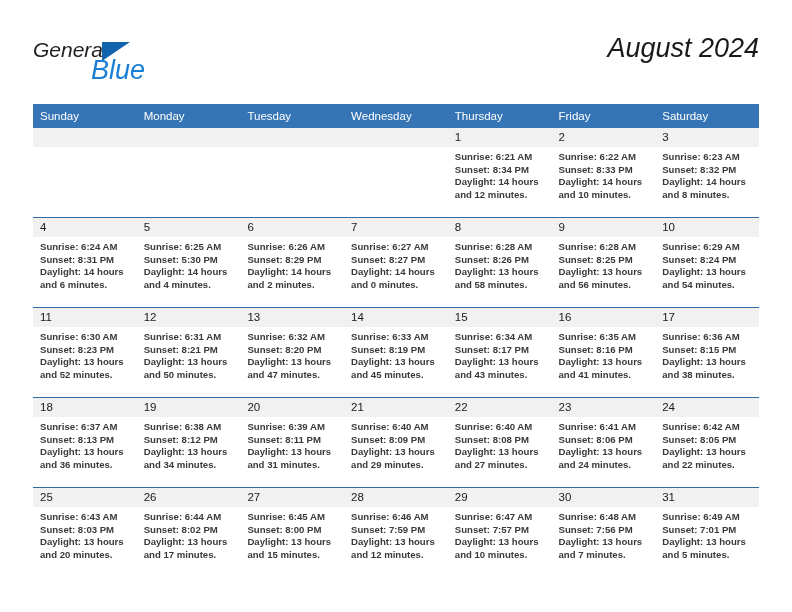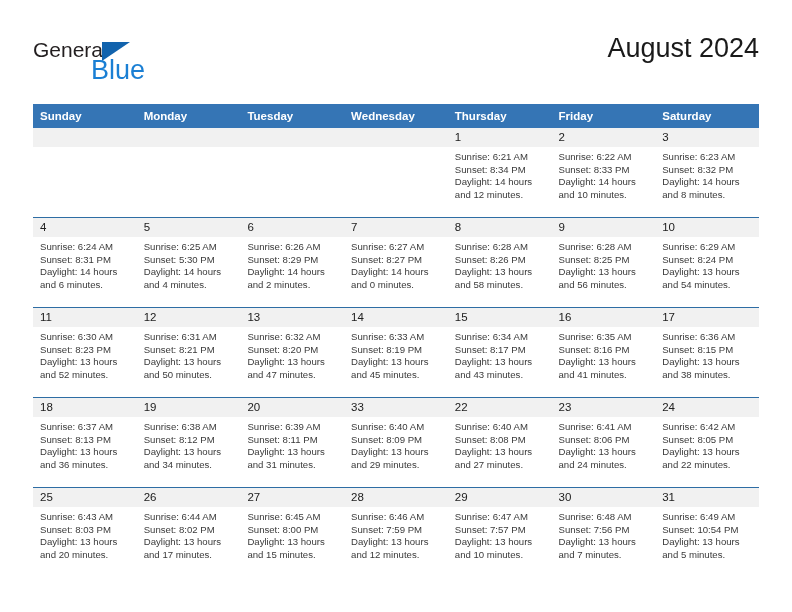--- a/index.html
+++ b/index.html
@@ -20,20 +20,21 @@
     height: 612px;
     box-sizing: border-box;
   }
 
   
   .header {
     position: absolute;
     left: 0; top: 0;
     width: 792px;
     height: 100px;
+    font-style: italic;
   }
   .brand {
     position: absolute;
     left: 33px;
     top: 38px;
     width: 130px;
     height: 46px;
   }
   .brand-row1 {
     position: absolute;
@@ -87,21 +88,21 @@
     position: absolute;
     left: 33px;
     top: 104px;
     width: 726px;
     border-collapse: collapse;
     table-layout: fixed;
   }
   .calendar th {
     background: #3575b5;
     color: #ffffff;
-    font-weight: bold;
+    font-weight: normal;
     font-size: 11.5px;
     text-align: left;
     padding: 5px 0 5px 7px;
     height: 19px;
     box-sizing: border-box;
     line-height: 14px;
   }
   .calendar td {
     vertical-align: top;
     padding: 0;
@@ -127,20 +128,21 @@
     line-height: 15px;
   }
   .cell.empty .daynum-band {
     background: #f1f1f1;
   }
   .details {
     padding: 4px 6px 0 7px;
     font-size: 9.6px;
     color: #3a3a3a;
     line-height: 12.6px;
+    font-weight: bold;
   }
   .details div { white-space: nowrap; }
 </style>
 </head>
 <body>
 
 <div class="page">
 
   <div class="header">
 
@@ -411,21 +413,21 @@
               <div class="details">
                 <div>Sunrise: 6:39 AM</div>
                 <div>Sunset: 8:11 PM</div>
                 <div>Daylight: 13 hours</div>
                 <div>and 31 minutes.</div>
               </div>
             </div>
           </td>
           <td>
             <div class="cell">
-              <div class="daynum-band">33</div>
+              <div class="daynum-band">21</div>
               <div class="details">
                 <div>Sunrise: 6:40 AM</div>
                 <div>Sunset: 8:09 PM</div>
                 <div>Daylight: 13 hours</div>
                 <div>and 29 minutes.</div>
               </div>
             </div>
           </td>
           <td>
             <div class="cell">
@@ -526,21 +528,21 @@
                 <div>Daylight: 13 hours</div>
                 <div>and 7 minutes.</div>
               </div>
             </div>
           </td>
           <td>
             <div class="cell">
               <div class="daynum-band">31</div>
               <div class="details">
                 <div>Sunrise: 6:49 AM</div>
-                <div>Sunset: 10:54 PM</div>
+                <div>Sunset: 7:01 PM</div>
                 <div>Daylight: 13 hours</div>
                 <div>and 5 minutes.</div>
               </div>
             </div>
           </td>
         </tr>
       </tbody>
   </table>
 
 </div>

